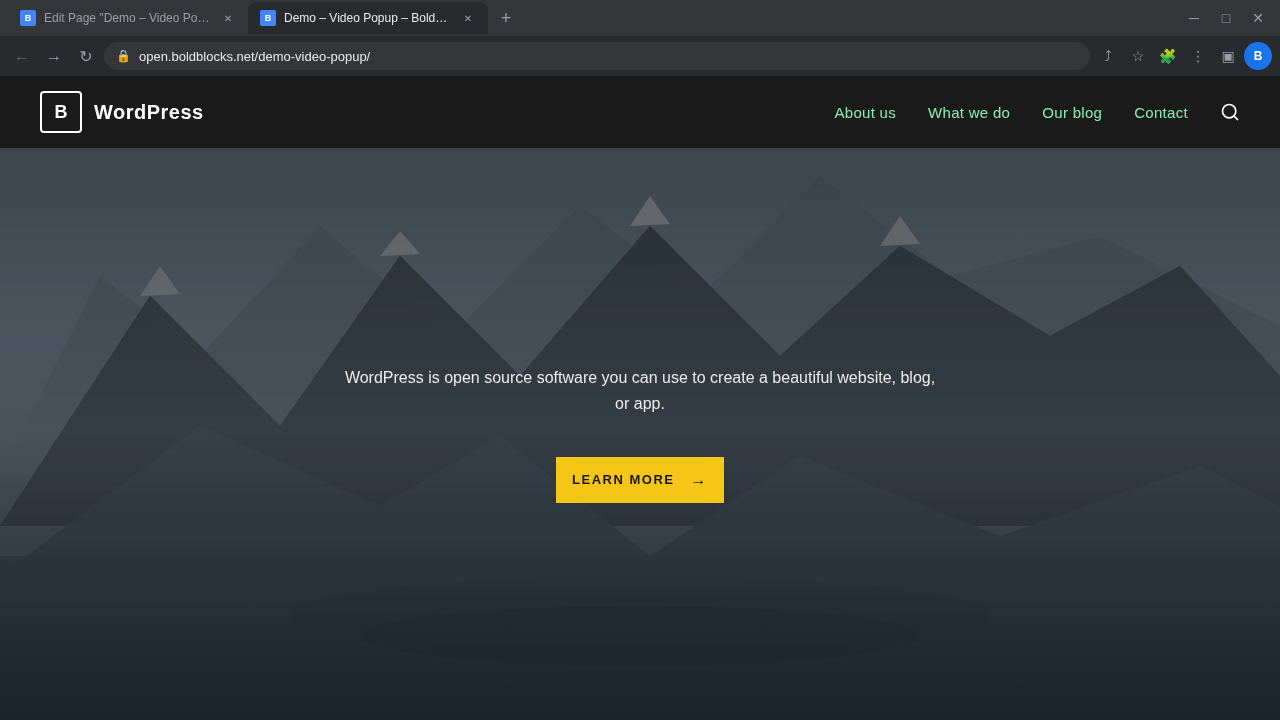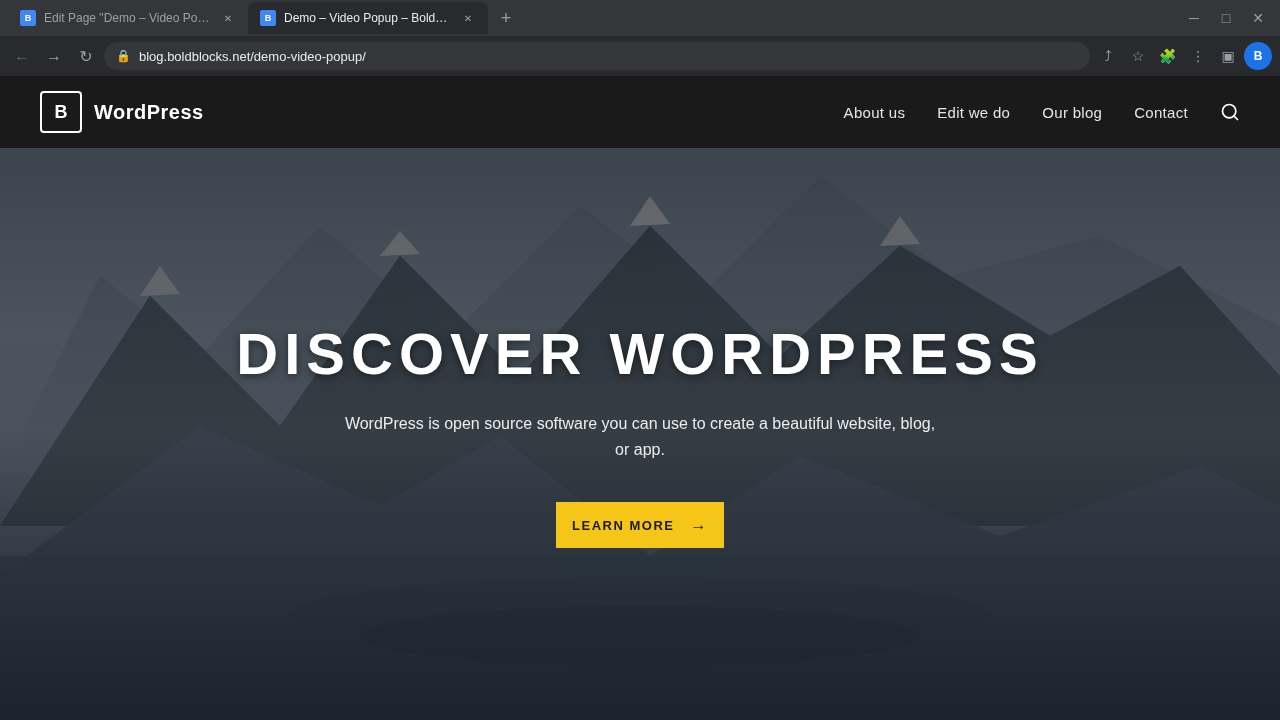--- a/index.html
+++ b/index.html
@@ -95,21 +95,21 @@
       letter-spacing: 0.5px;
     }
 
     .nav-links {
       display: flex;
       align-items: center;
       gap: 32px;
     }
 
     .nav-link {
-      color: #e5e5e5;
+      color: #86efac;
       text-decoration: none;
       font-size: 15px;
       font-weight: 400;
       cursor: pointer;
       letter-spacing: 0.3px;
     }
 
     .search-icon-nav {
       color: white;
       font-size: 18px;
@@ -211,21 +211,21 @@
       <div class="window-btn">✕</div>
     </div>
   </div>
 
   <div class="address-bar">
     <div class="nav-btn disabled">←</div>
     <div class="nav-btn">→</div>
     <div class="nav-btn">↻</div>
     <div class="url-bar">
       <span class="url-lock">🔒</span>
-      <span class="url-text">blog.boldblocks.net/demo-video-popup/</span>
+      <span class="url-text">open.boldblocks.net/demo-video-popup/</span>
     </div>
     <div class="toolbar-icons">
       <div class="toolbar-icon">⤴</div>
       <div class="toolbar-icon">☆</div>
       <div class="toolbar-icon">🧩</div>
       <div class="toolbar-icon">⋮</div>
       <div class="toolbar-icon">▣</div>
       <div class="profile-btn">B</div>
     </div>
   </div>
@@ -270,34 +270,33 @@
     </svg>
   </div>
 
   <nav class="website-nav">
     <div class="logo">
       <div class="logo-icon">B</div>
       <span class="logo-text">WordPress</span>
     </div>
     <div class="nav-links">
       <a class="nav-link">About us</a>
-      <a class="nav-link">Edit we do</a>
+      <a class="nav-link">What we do</a>
       <a class="nav-link">Our blog</a>
       <a class="nav-link">Contact</a>
       <div class="search-icon-nav">
         <svg width="20" height="20" viewBox="0 0 24 24" fill="none" stroke="white" stroke-width="2" stroke-linecap="round" stroke-linejoin="round">
           <circle cx="11" cy="11" r="8"></circle>
           <line x1="21" y1="21" x2="16.65" y2="16.65"></line>
         </svg>
       </div>
     </div>
   </nav>
 
   <div class="hero">
-    <h1 class="hero-title">DISCOVER WORDPRESS</h1>
     <p class="hero-subtitle">WordPress is open source software you can use to create a beautiful website, blog, or app.</p>
     <div class="hero-buttons">
       <button class="btn-primary">
         <span>LEARN MORE</span>
         <span class="btn-arrow">→</span>
       </button>
     </div>
   </div>
 </div>
 

